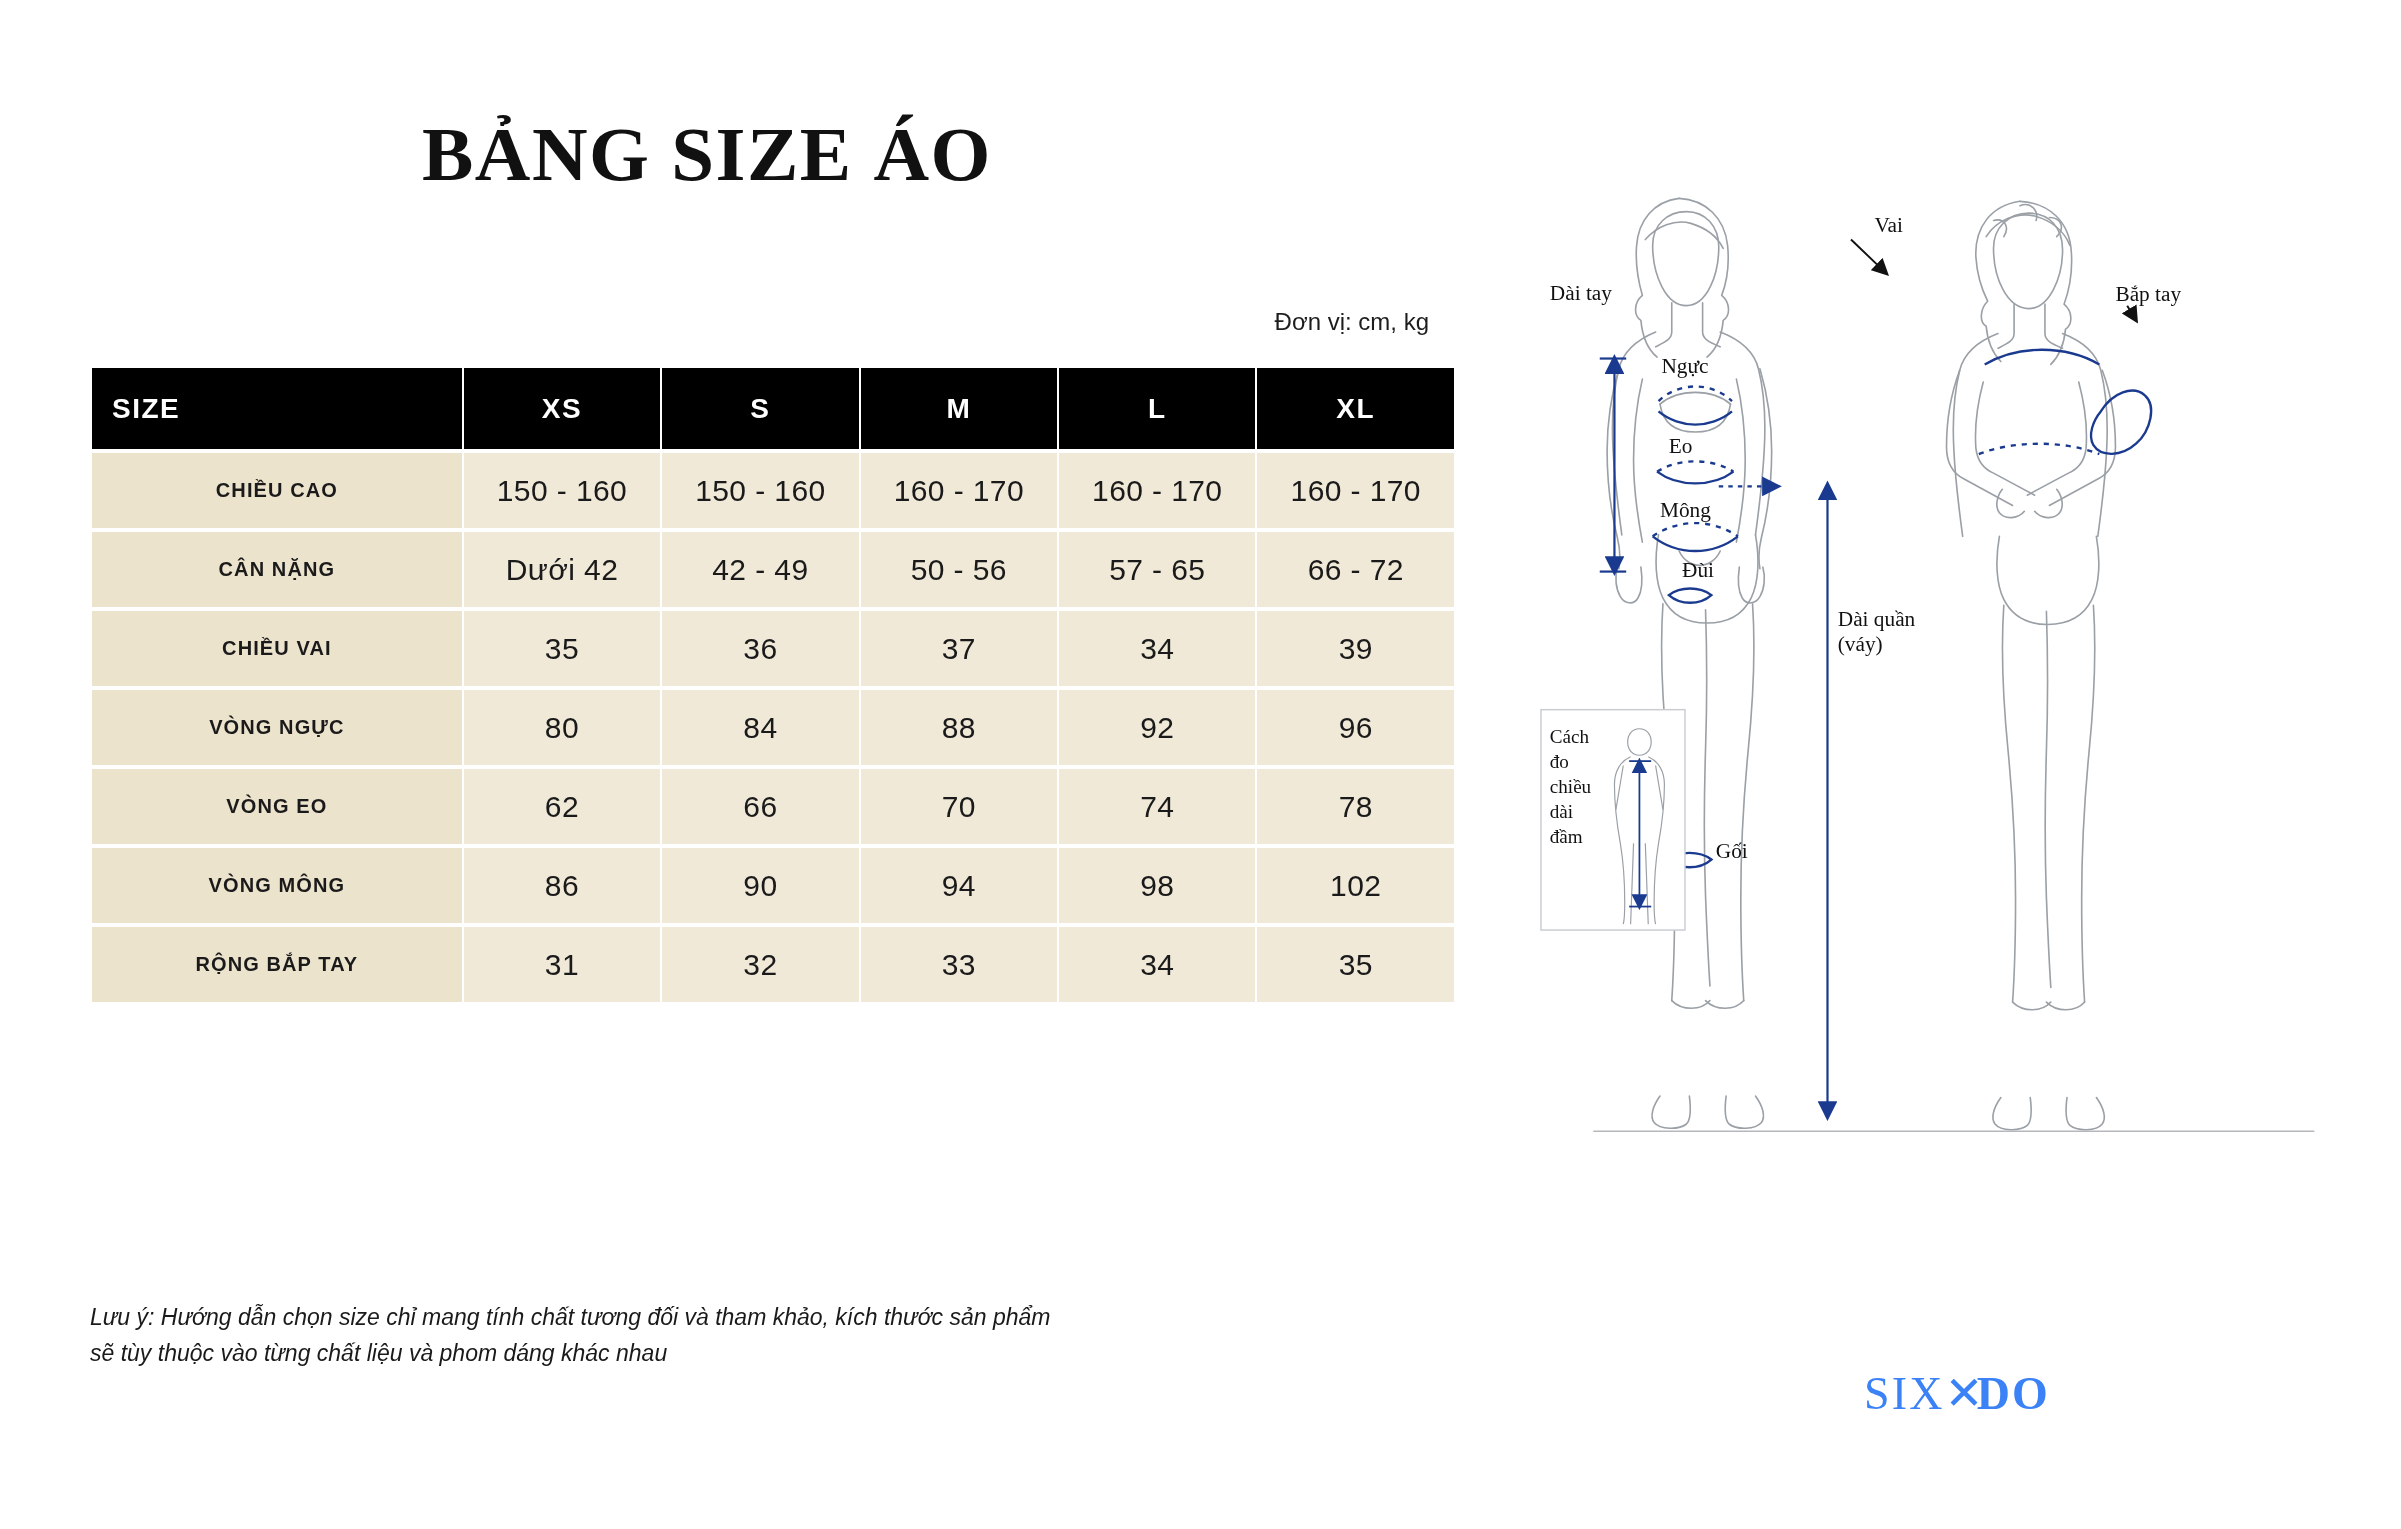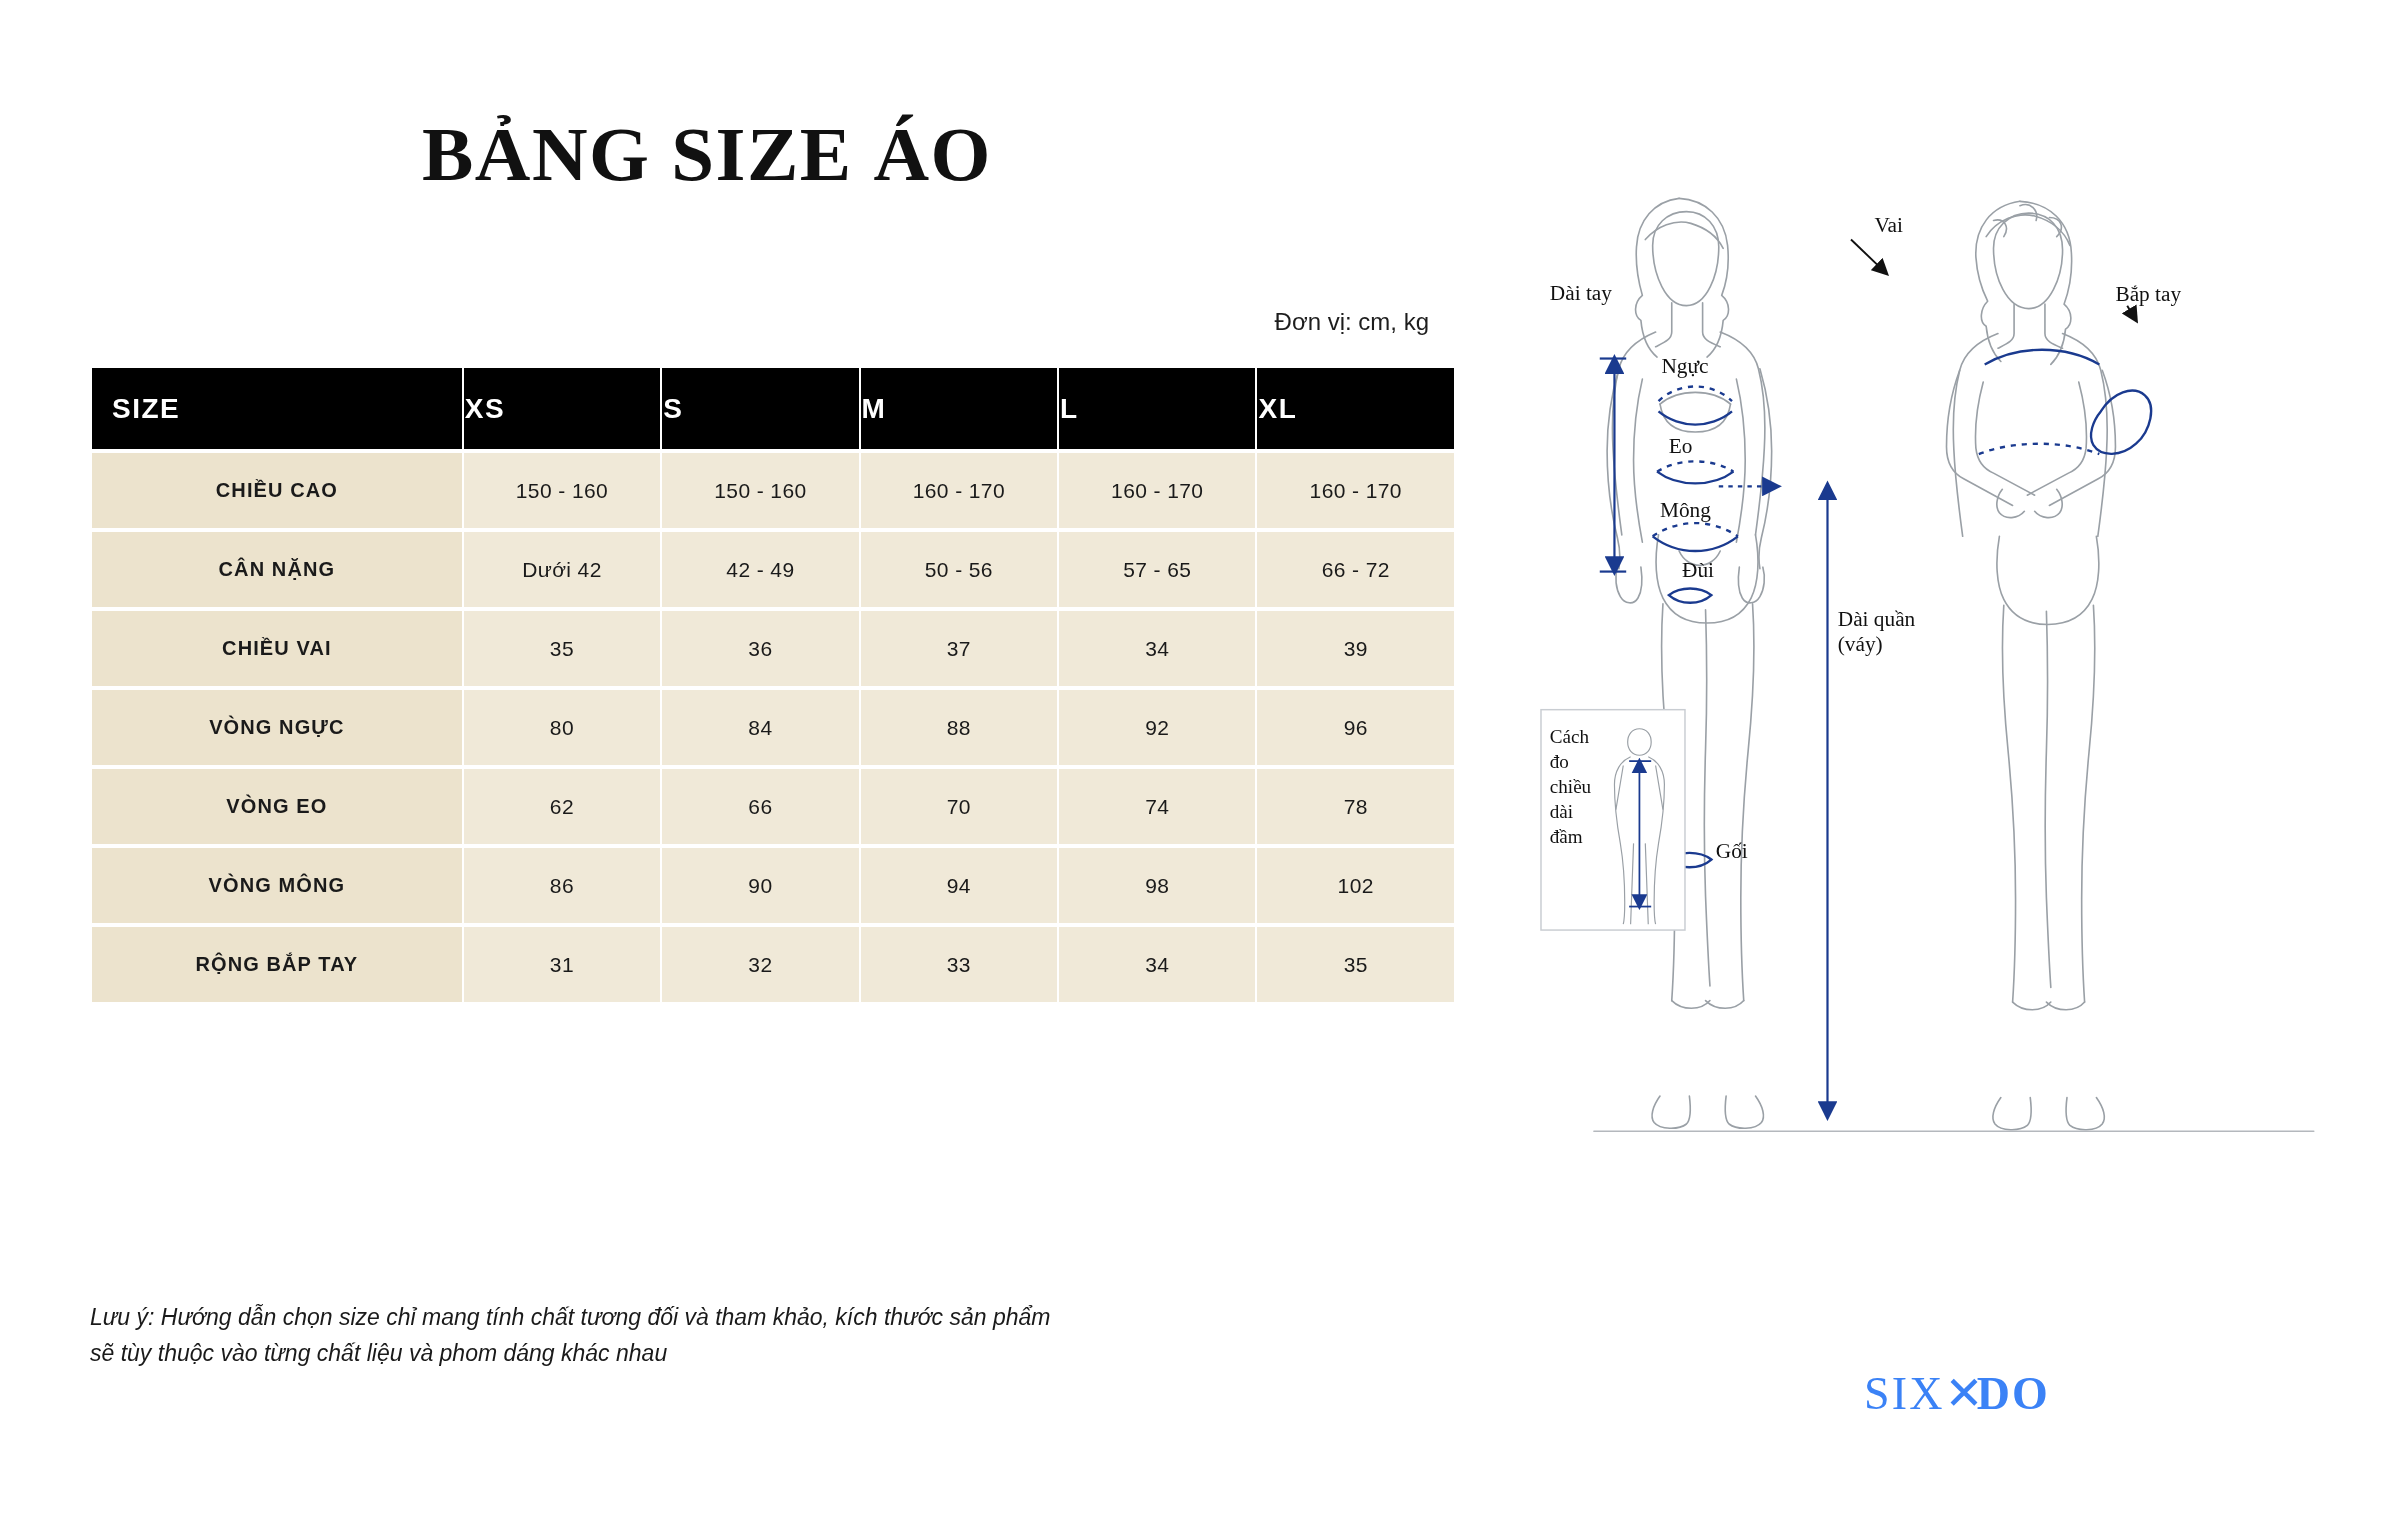--- a/index.html
+++ b/index.html
@@ -64,32 +64,32 @@
   .size-table col.c-label { width: 367px; }
   .size-table col.c-val   { width: 195px; }
 
   .size-table th {
     background: #000000;
     color: #ffffff;
     height: 79px;
     font-size: 28px;
     font-weight: 700;
     letter-spacing: 1.5px;
-    text-align: left;
+    text-align: center;
     vertical-align: middle;
   }
   .size-table th.head-label {
     text-align: left;
     padding-left: 20px;
   }
 
   .size-table td {
     background: #f0e9d8;
     height: 73px;
-    font-size: 21px;
+    font-size: 30px;
     text-align: center;
     vertical-align: middle;
     color: #1a1a1a;
     letter-spacing: 0.4px;
   }
   .size-table td.row-label {
     background: #ece3cd;
     font-weight: 700;
     letter-spacing: 1.1px;
     font-size: 20px;

